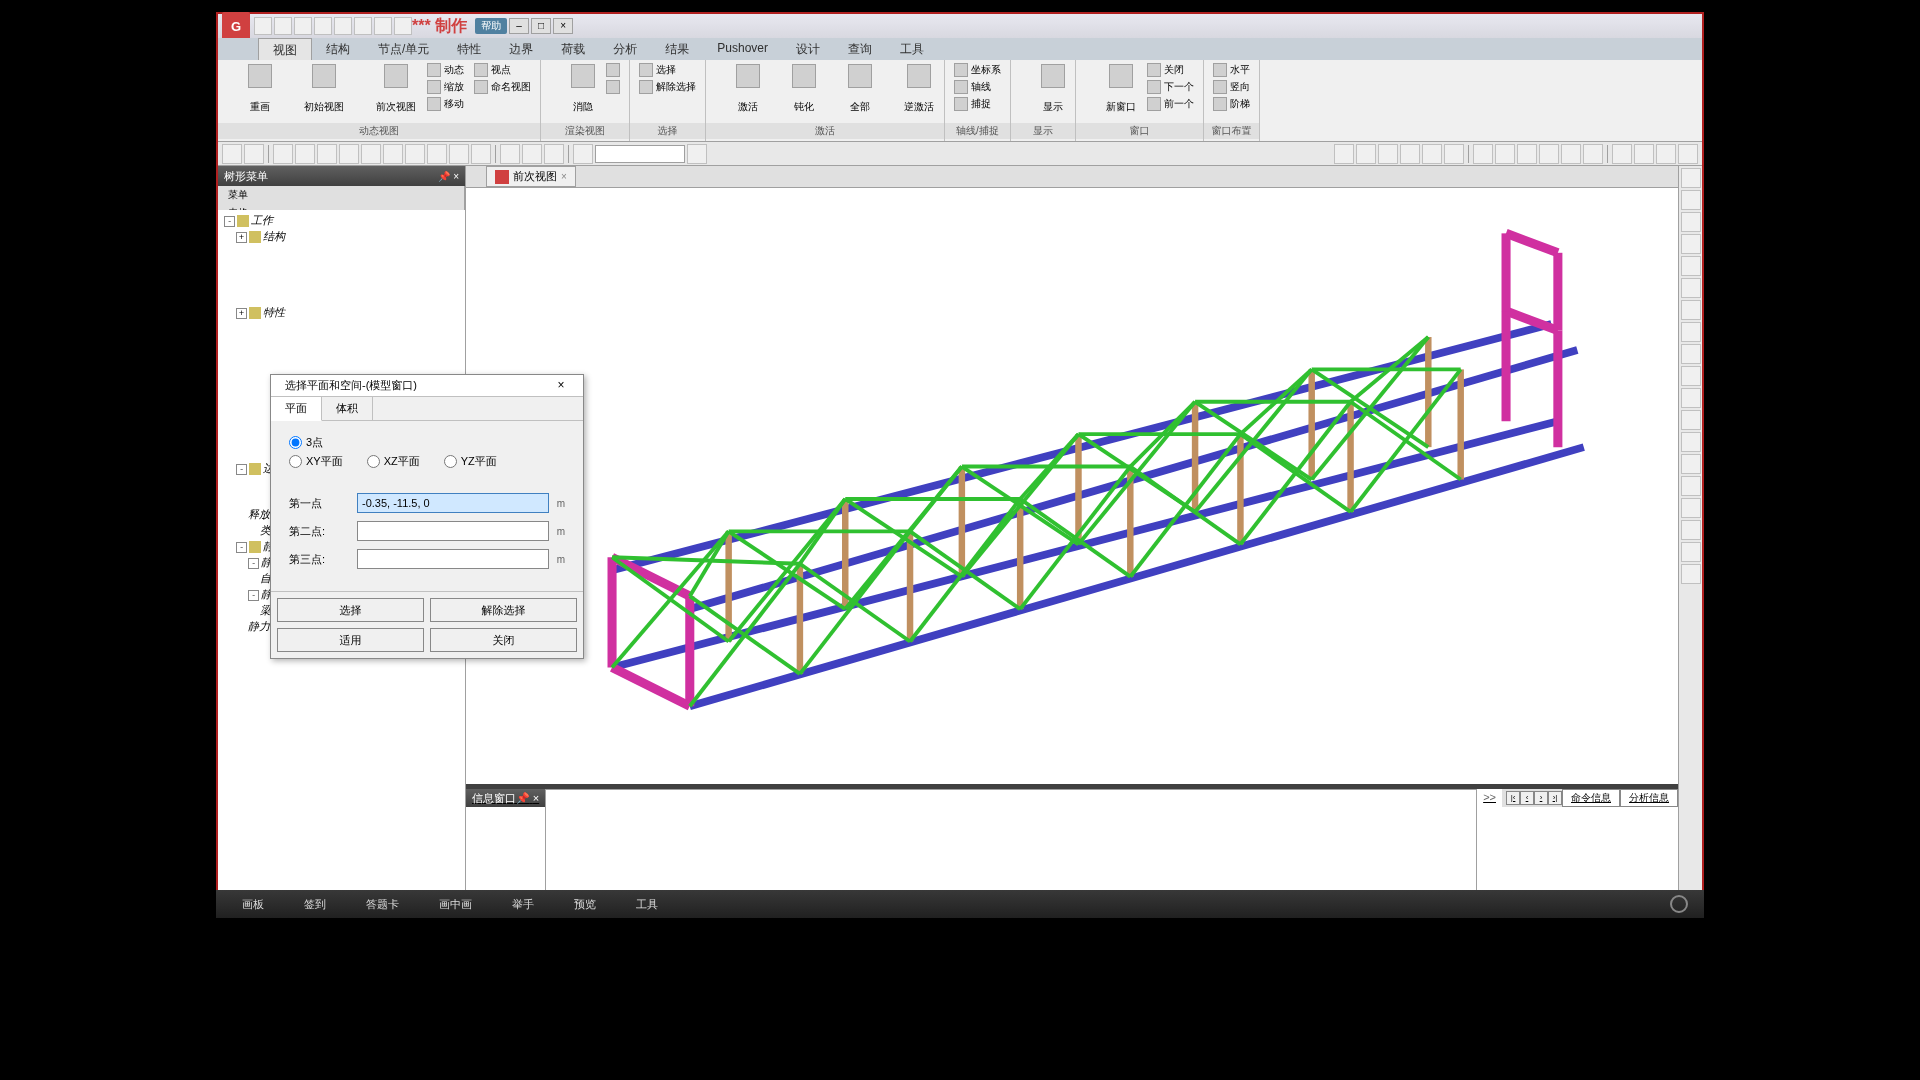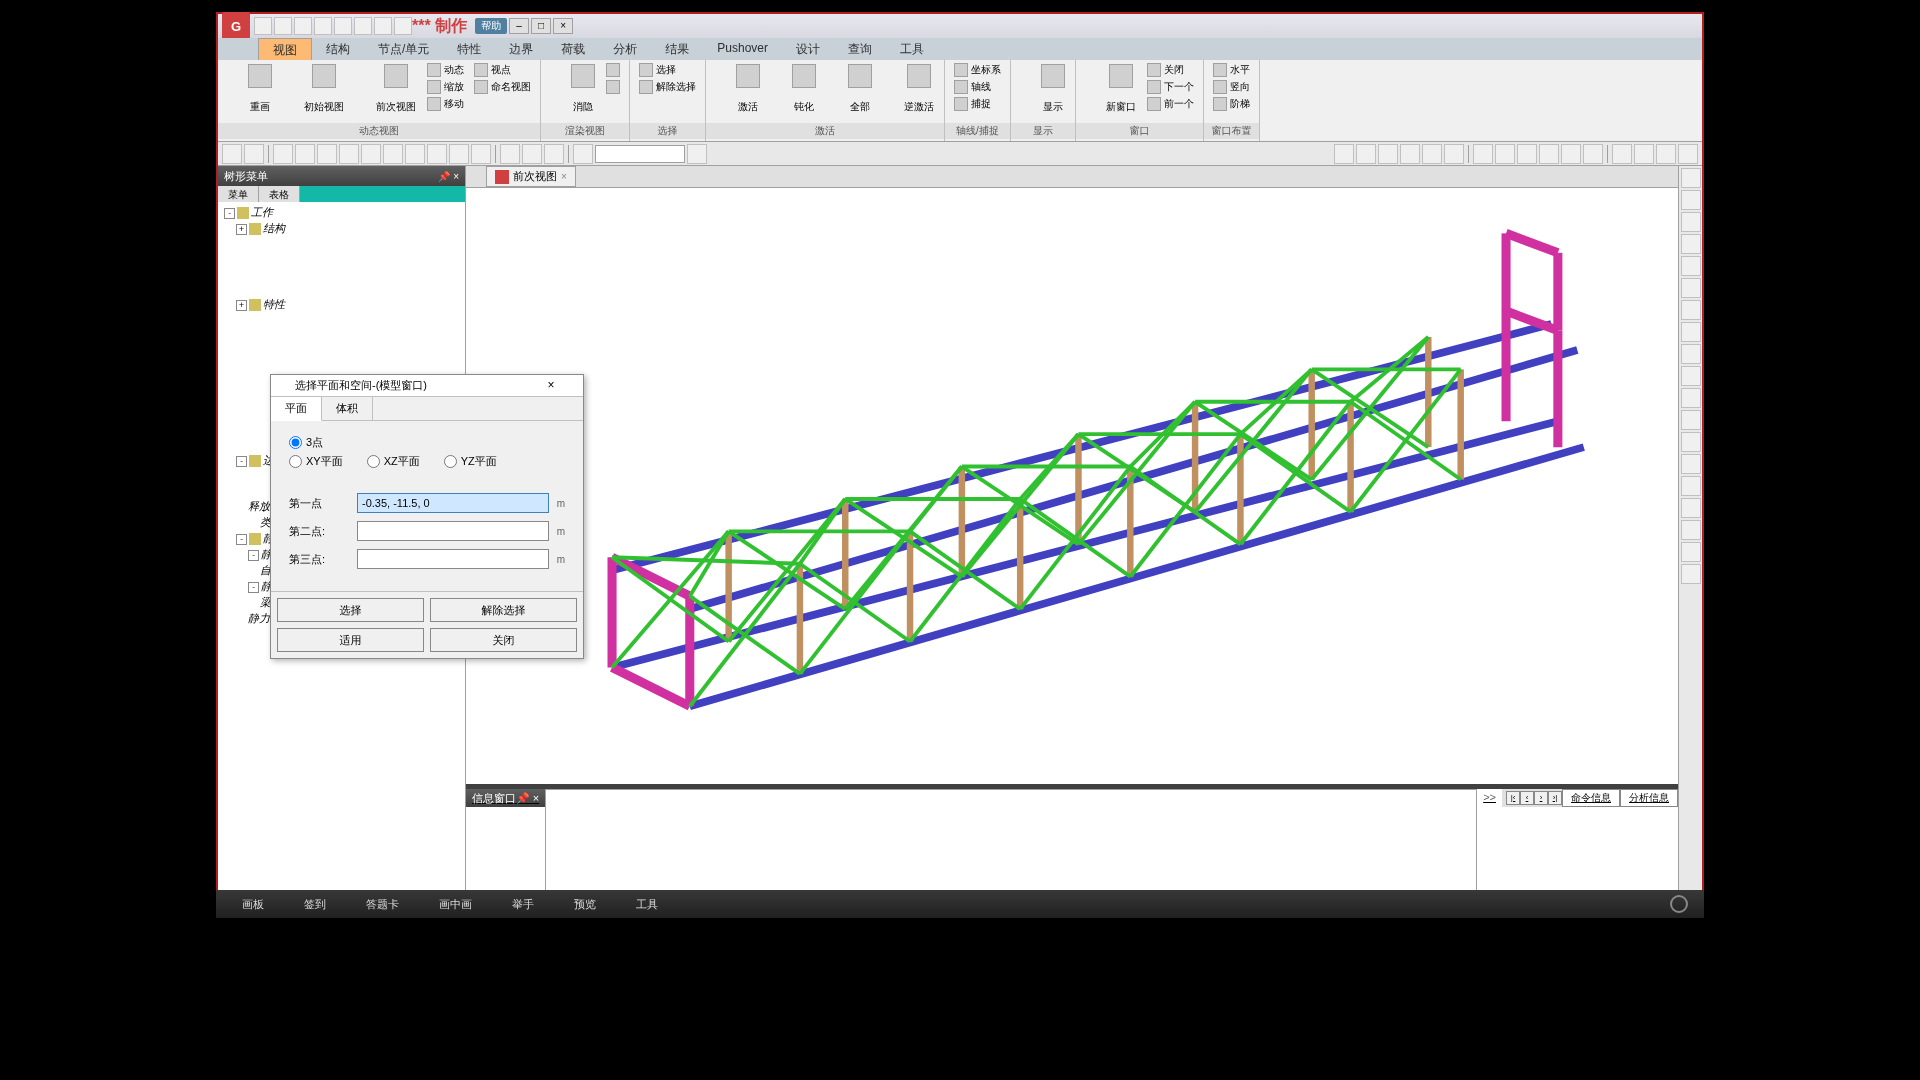--- a/index.html
+++ b/index.html
@@ -10,42 +10,42 @@
 .app-icon { width: 28px; height: 28px; background: #d04040; margin-right: 4px; border-radius: 2px; display: flex; align-items: center; justify-content: center; color: #fff; font-weight: bold; font-size: 13px; }
 .qat { display: flex; gap: 2px; }
 .qat-btn { width: 18px; height: 18px; background: #f0f0f0; border: 1px solid #c0c0c0; }
 .title-text { flex: 1; text-align: center; font-size: 12px; color: #404040; }
 .watermark { color: #d04040; font-weight: bold; font-size: 16px; margin-right: 8px; }
 .title-right { display: flex; gap: 2px; align-items: center; }
 .help-btn { background: #5080a0; color: #fff; padding: 1px 6px; border-radius: 2px; font-size: 10px; }
 .winbtn { width: 20px; height: 16px; background: #e0e0e0; border: 1px solid #a0a0a0; text-align: center; line-height: 14px; font-size: 10px; }
 .ribbon-tabs { height: 22px; background: #c8d0d8; display: flex; padding-left: 40px; gap: 0; }
 .rtab { padding: 3px 14px; font-size: 12px; color: #303030; cursor: pointer; }
-.rtab.active { background: #fdba74; border: 1px solid #a0a0a0; border-bottom: none; }
+.rtab.active { background: #e5e5e5; border: 1px solid #a0a0a0; border-bottom: none; }
 .ribbon-body { height: 82px; background: #f0f0f0; border-bottom: 1px solid #a0a0a0; display: flex; }
 .rgroup { border-right: 1px solid #c0c0c0; padding: 2px 6px; display: flex; flex-direction: column; }
 .rgroup-content { flex: 1; display: flex; gap: 4px; align-items: flex-start; }
 .rgroup-label { text-align: center; font-size: 10px; color: #555; padding: 1px 0; background: #e0e0e0; margin: 0 -6px; }
 .rbtn-v { display: flex; flex-direction: column; align-items: center; gap: 12px; padding: 2px 4px; cursor: pointer; margin-left: 20px; }
 .rbtn-v .ico { width: 24px; height: 24px; background: #d0d0d0; border: 1px solid #a0a0a0; }
 .rbtn-v .lbl { font-size: 10px; white-space: nowrap; }
 .rbtn-stack { display: flex; flex-direction: column; gap: 1px; }
 .rbtn-h { display: flex; align-items: center; gap: 3px; padding: 1px 3px; cursor: pointer; }
 .rbtn-h .ico { width: 14px; height: 14px; background: #d0d0d0; border: 1px solid #a0a0a0; }
 .rbtn-h .lbl { font-size: 10px; white-space: nowrap; }
 .quickbar { height: 24px; background: #e8e8e8; border-bottom: 1px solid #a0a0a0; display: flex; align-items: center; padding: 0 4px; gap: 2px; }
 .qb-btn { width: 20px; height: 20px; background: #f0f0f0; border: 1px solid #c0c0c0; }
 .qb-sep { width: 1px; height: 18px; background: #a0a0a0; margin: 0 2px; }
 .qb-combo { width: 90px; height: 18px; border: 1px solid #a0a0a0; background: #fff; }
 .main-area { flex: 1; display: flex; min-height: 0; }
 .tree-panel { width: 248px; background: #e8e8e8; border-right: 1px solid #a0a0a0; display: flex; flex-direction: column; position: relative; }
 .tree-header { height: 20px; background: linear-gradient(#606060,#404040); color: #fff; display: flex; align-items: center; padding: 0 6px; font-size: 11px; justify-content: space-between; }
 .tree-header-btns { display: flex; gap: 2px; }
 .tree-header-btns span { cursor: pointer; font-size: 10px; }
-.tree-tabs { height: 16px; background: #14b8a6; display: flex; }
+.tree-tabs { height: 24px; background: #ec4899; display: flex; flex-direction: column; }
 .ttab { padding: 2px 10px; font-size: 10px; border-right: 1px solid #a0a0a0; background: #e0e0e0; }
 .tree-body { flex: 1; background: #fff; overflow: hidden; padding: 2px; font-size: 11px; line-height: 16px; font-style: italic; }
 .tree-node { white-space: nowrap; padding-left: 4px; }
 .tree-node .exp { display: inline-block; width: 11px; height: 11px; border: 1px solid #888; text-align: center; line-height: 9px; font-size: 9px; margin-right: 2px; background: #fff; }
 .tree-node .ico2 { display: inline-block; width: 12px; height: 12px; background: #d0c060; margin-right: 2px; vertical-align: middle; }
 .viewport-area { flex: 1; display: flex; flex-direction: column; background: #fff; position: relative; }
 .vtabs { height: 22px; background: #e0e0e0; border-bottom: 1px solid #a0a0a0; display: flex; align-items: center; padding-left: 20px; }
 .vtab { background: #f0f0f0; border: 1px solid #a0a0a0; padding: 2px 8px; display: flex; align-items: center; gap: 4px; font-size: 11px; }
 .vtab .vico { width: 14px; height: 14px; background: #d04040; }
 .vtab .vclose { font-size: 10px; color: #888; cursor: pointer; }
@@ -58,21 +58,21 @@
 .info-prompt { padding: 2px 6px; font-size: 11px; color: #666; }
 .info-tabs { height: 18px; display: flex; align-items: center; padding-left: 4px; gap: 0; background: #e0e0e0; }
 .info-tabs .navbtn { width: 14px; height: 14px; border: 1px solid #888; background: #f0f0f0; text-align: center; line-height: 12px; font-size: 8px; }
 .info-tabs .itab { padding: 1px 8px; border: 1px solid #888; background: #fff; font-size: 10px; }
 .right-toolbar { width: 24px; background: #e8e8e8; border-left: 1px solid #a0a0a0; display: flex; flex-direction: column; gap: 2px; padding: 2px; }
 .right-toolbar .rtb { width: 20px; height: 20px; background: #f0f0f0; border: 1px solid #c0c0c0; }
 .statusbar { height: 22px; background: #d0d0d0; border-top: 1px solid #a0a0a0; display: flex; align-items: center; gap: 12px; padding: 0 8px; font-size: 10px; }
 .statusbar .coord { background: #404040; color: #fff; padding: 1px 14px; }
 .statusbar .sb-combo { border: 1px solid #888; background: #fff; padding: 0 4px; height: 16px; }
 .dialog { position: absolute; left: 52px; top: 208px; width: 314px; background: #f0f0f0; border: 1px solid #888; box-shadow: 2px 2px 6px rgba(0,0,0,0.3); z-index: 100; }
-.dlg-title { height: 22px; background: #fff; border-bottom: 1px solid #c0c0c0; display: flex; align-items: center; justify-content: space-between; padding: 0 24px; font-size: 11px; }
+.dlg-title { height: 22px; background: #fff; border-bottom: 1px solid #c0c0c0; display: flex; align-items: center; justify-content: space-between; padding: 0 14px; font-size: 11px; }
 .dlg-close { width: 16px; height: 16px; text-align: center; cursor: pointer; font-size: 12px; }
 .dlg-tabs { display: flex; border-bottom: 1px solid #c0c0c0; background: #f0f0f0; }
 .dlg-tab { padding: 4px 14px; font-size: 11px; border-right: 1px solid #c0c0c0; }
 .dlg-tab.active { background: #fff; border-bottom: 1px solid #fff; margin-bottom: -1px; }
 .dlg-body { padding: 14px 18px; background: #f0f0f0; }
 .radio-row { display: flex; gap: 24px; margin-bottom: 10px; }
 .radio-item { display: flex; align-items: center; gap: 4px; font-size: 11px; }
 .radio-item input { margin: 0; }
 .field-row { display: flex; align-items: center; gap: 8px; margin-bottom: 8px; }
 .field-row label { width: 60px; font-size: 11px; }

